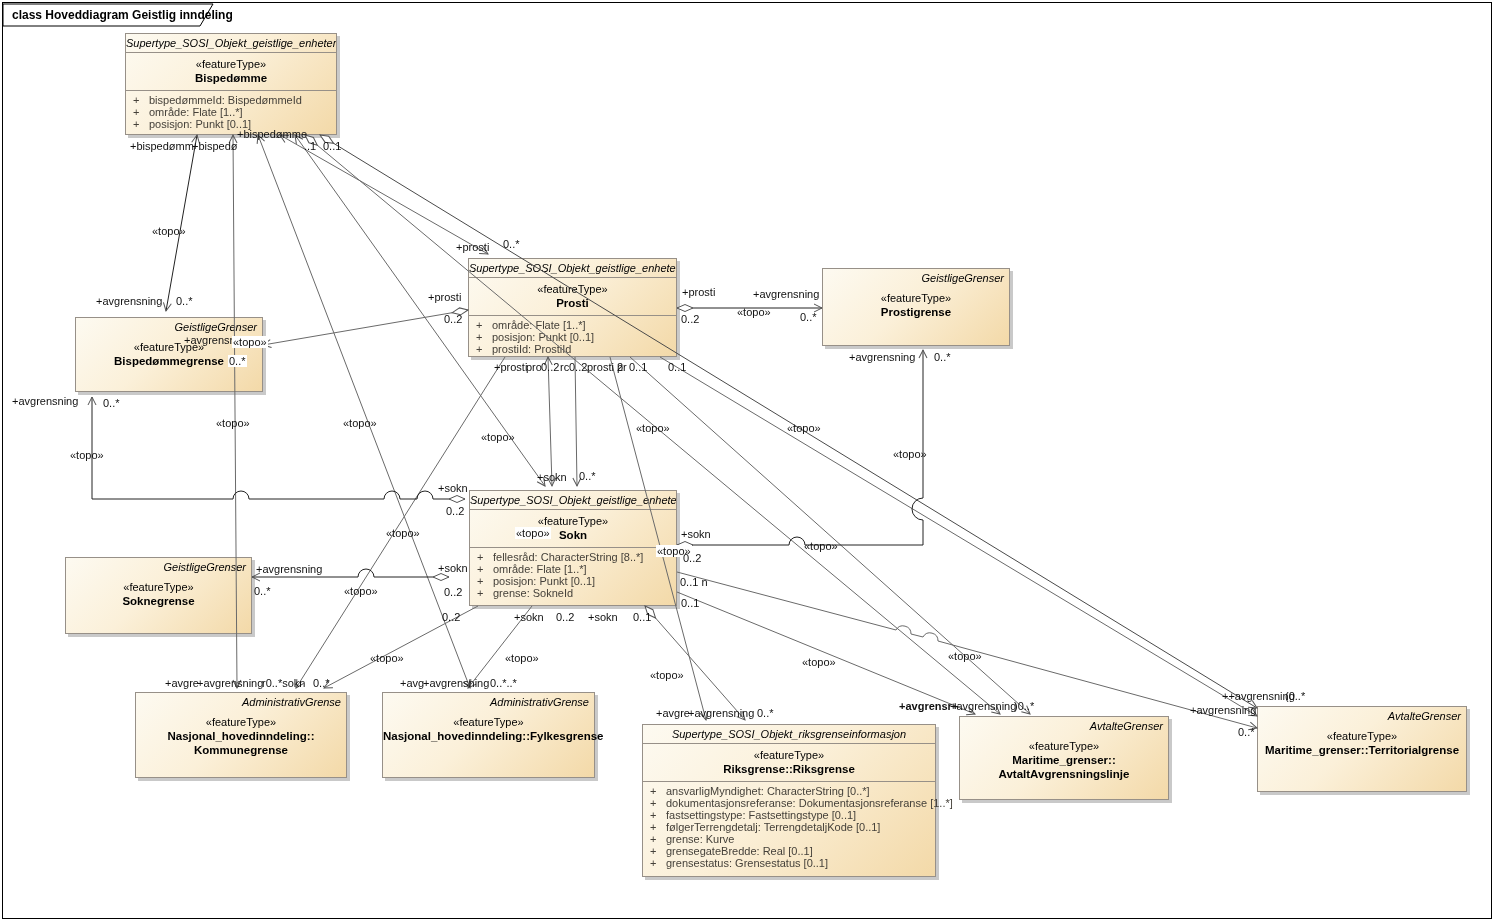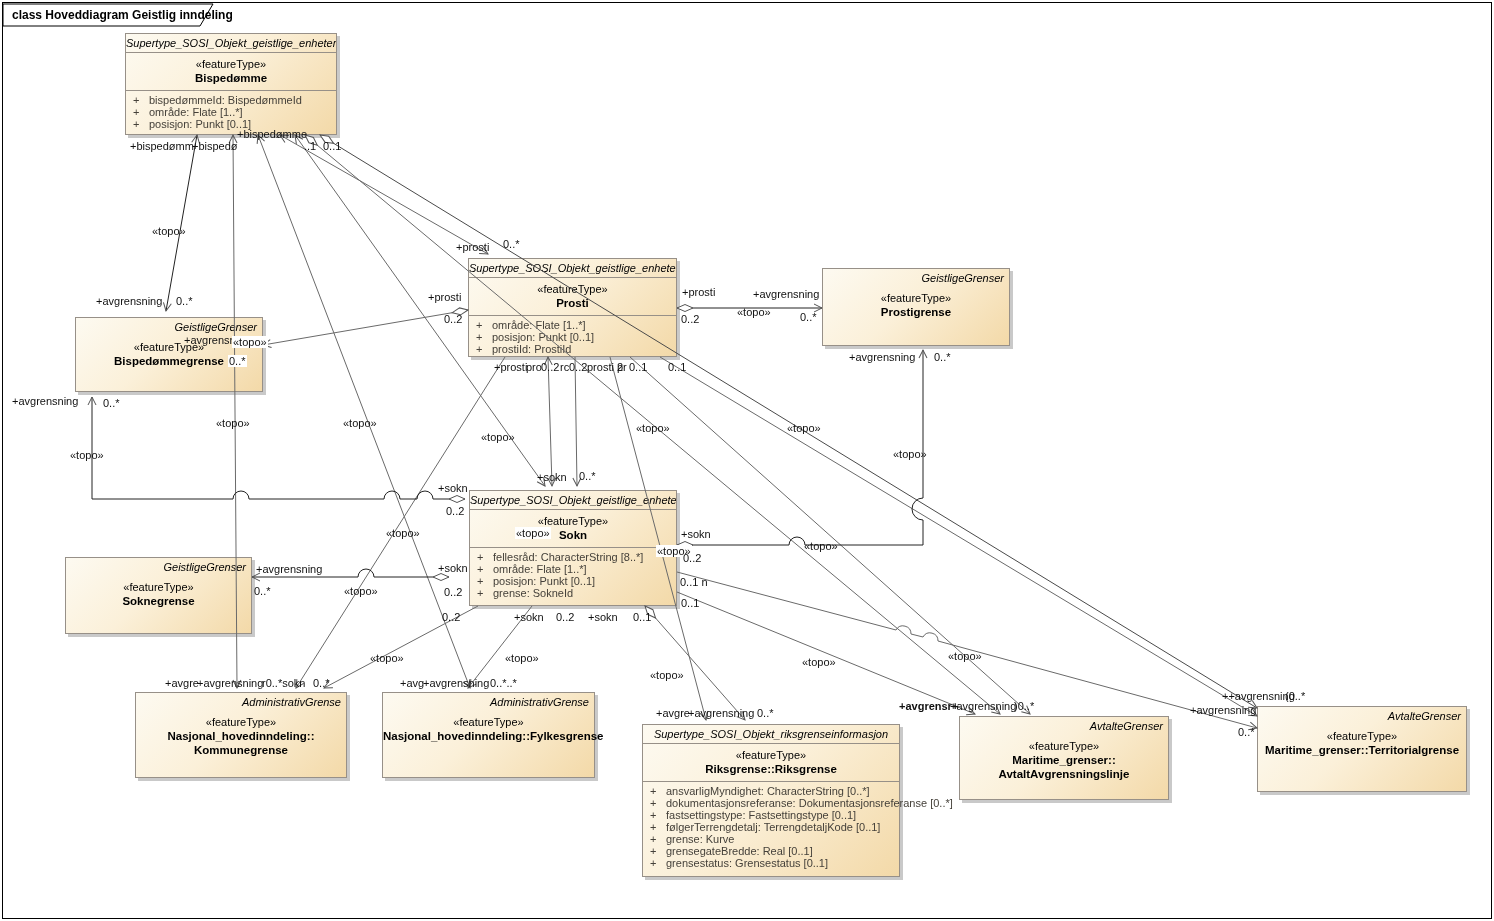--- a/index.html
+++ b/index.html
@@ -130,34 +130,34 @@
           <div class="cname">Kommunegrense</div>
         </div>
       </div>
       <div class="uml-box" style="left: 382px; top: 692px; width: 213px; height: 86px;">
         <div class="supertype right">AdministrativGrense</div>
         <div class="mid">
           <div class="stereo">«featureType»</div>
           <div class="cname">Nasjonal_hovedinndeling::Fylkesgrense</div>
         </div>
       </div>
-      <div class="uml-box" style="left: 642px; top: 724px; width: 258px; height: 153px;">
+      <div class="uml-box" style="left: 642px; top: 724px; width: 294px; height: 153px;">
         <div class="supertype center">Supertype_SOSI_Objekt_riksgrenseinformasjon</div>
         <div class="mid">
           <div class="stereo">«featureType»</div>
           <div class="cname">Riksgrense::Riksgrense</div>
         </div>
         <div class="attrs">
           <div class="attr">
             <span class="plus">+</span>
             <span>ansvarligMyndighet: CharacterString [0..*]</span>
           </div>
           <div class="attr">
             <span class="plus">+</span>
-            <span>dokumentasjonsreferanse: Dokumentasjonsreferanse [0..*]</span>
+            <span>dokumentasjonsreferanse: Dokumentasjonsreferanse [1..*]</span>
           </div>
           <div class="attr">
             <span class="plus">+</span>
             <span>fastsettingstype: Fastsettingstype [0..1]</span>
           </div>
           <div class="attr">
             <span class="plus">+</span>
             <span>følgerTerrengdetalj: TerrengdetaljKode [0..1]</span>
           </div>
           <div class="attr">

